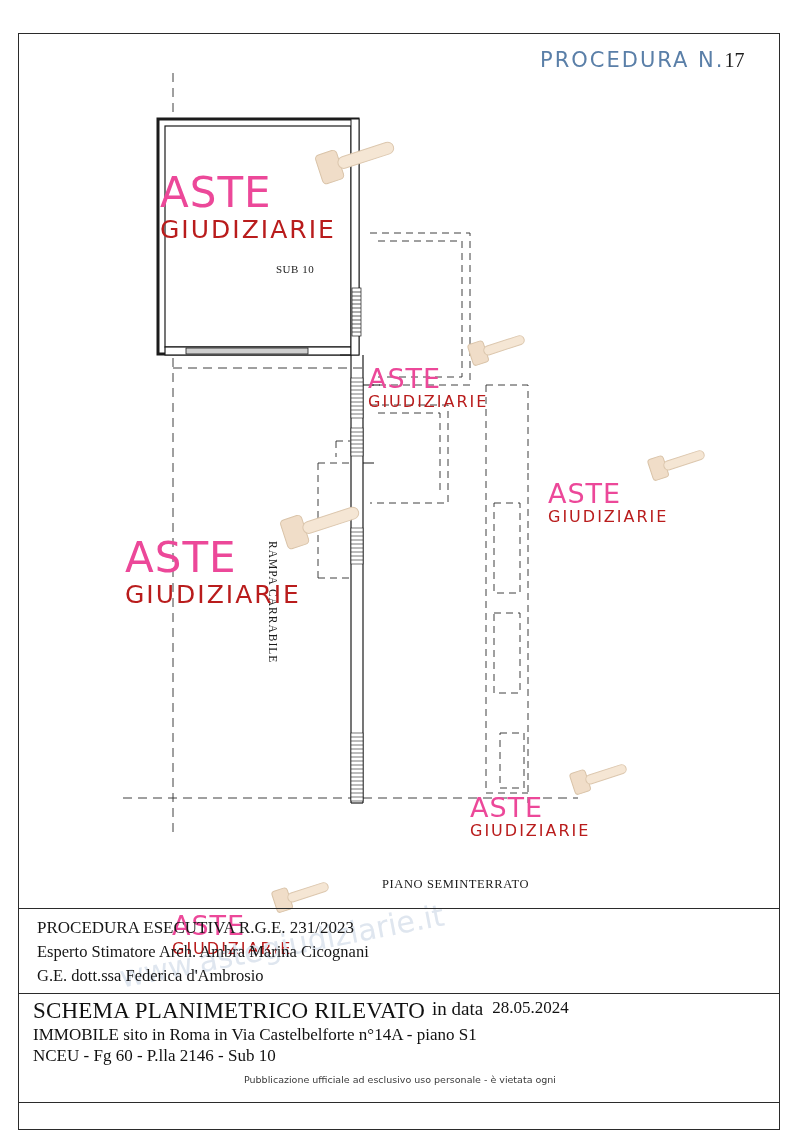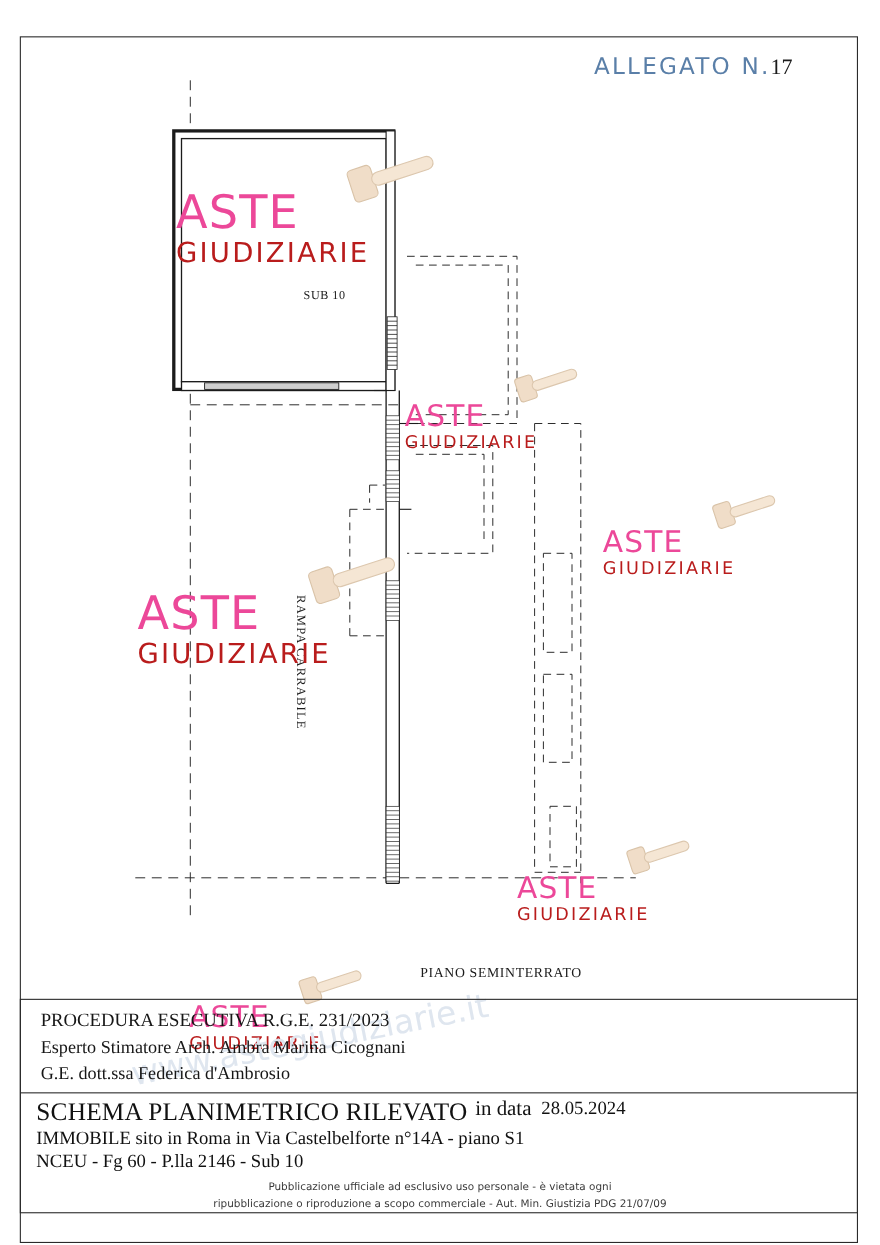--- a/index.html
+++ b/index.html
@@ -171,21 +171,21 @@
   }
 </style>
 </head>
 <body>
 
 <div class="page">
 
   <div class="sheet-border"></div>
 
   <div class="allegato">
-    <span>ALLEGATO N.</span><span class="num">17</span>
+    <span>PROCEDURA N.</span><span class="num">17</span>
   </div>
 
   <div class="plan">
     <svg width="762" height="870" viewBox="0 0 762 870" xmlns="http://www.w3.org/2000/svg">
       <g fill="none" stroke="#1b1b1b" stroke-width="1">
 
         <g stroke-dasharray="9 6" stroke="#2b2b2b" stroke-width="0.9">
           <line x1="155" y1="40" x2="155" y2="800"></line>
           <line x1="105" y1="765" x2="560" y2="765"></line>
           <line x1="155" y1="335" x2="345" y2="335"></line>
@@ -385,16 +385,15 @@
         <span class="schema-indata">in data</span>
         <span class="schema-date">28.05.2024</span>
       </div>
       <div class="cart-line2">IMMOBILE sito in Roma in Via Castelbelforte  n°14A - piano S1</div>
       <div class="cart-line3">NCEU - Fg 60 - P.lla 2146 - Sub 10</div>
     </div>
   </div>
 
   <div class="footer">
     <div>Pubblicazione ufficiale ad esclusivo uso personale - è vietata ogni</div>
-    <div>ripubblicazione o riproduzione a scopo commerciale - Aut. Min. Giustizia PDG 21/07/09</div>
   </div>
 
 </div>
 
 </body></html>

